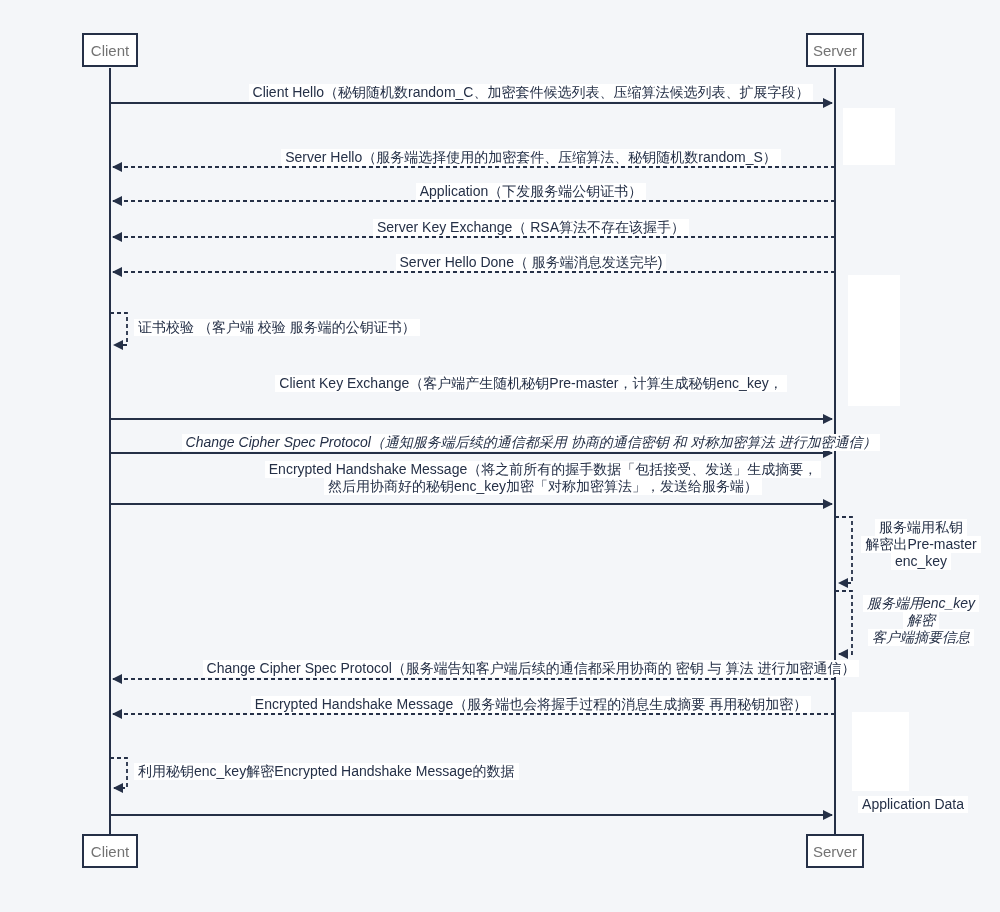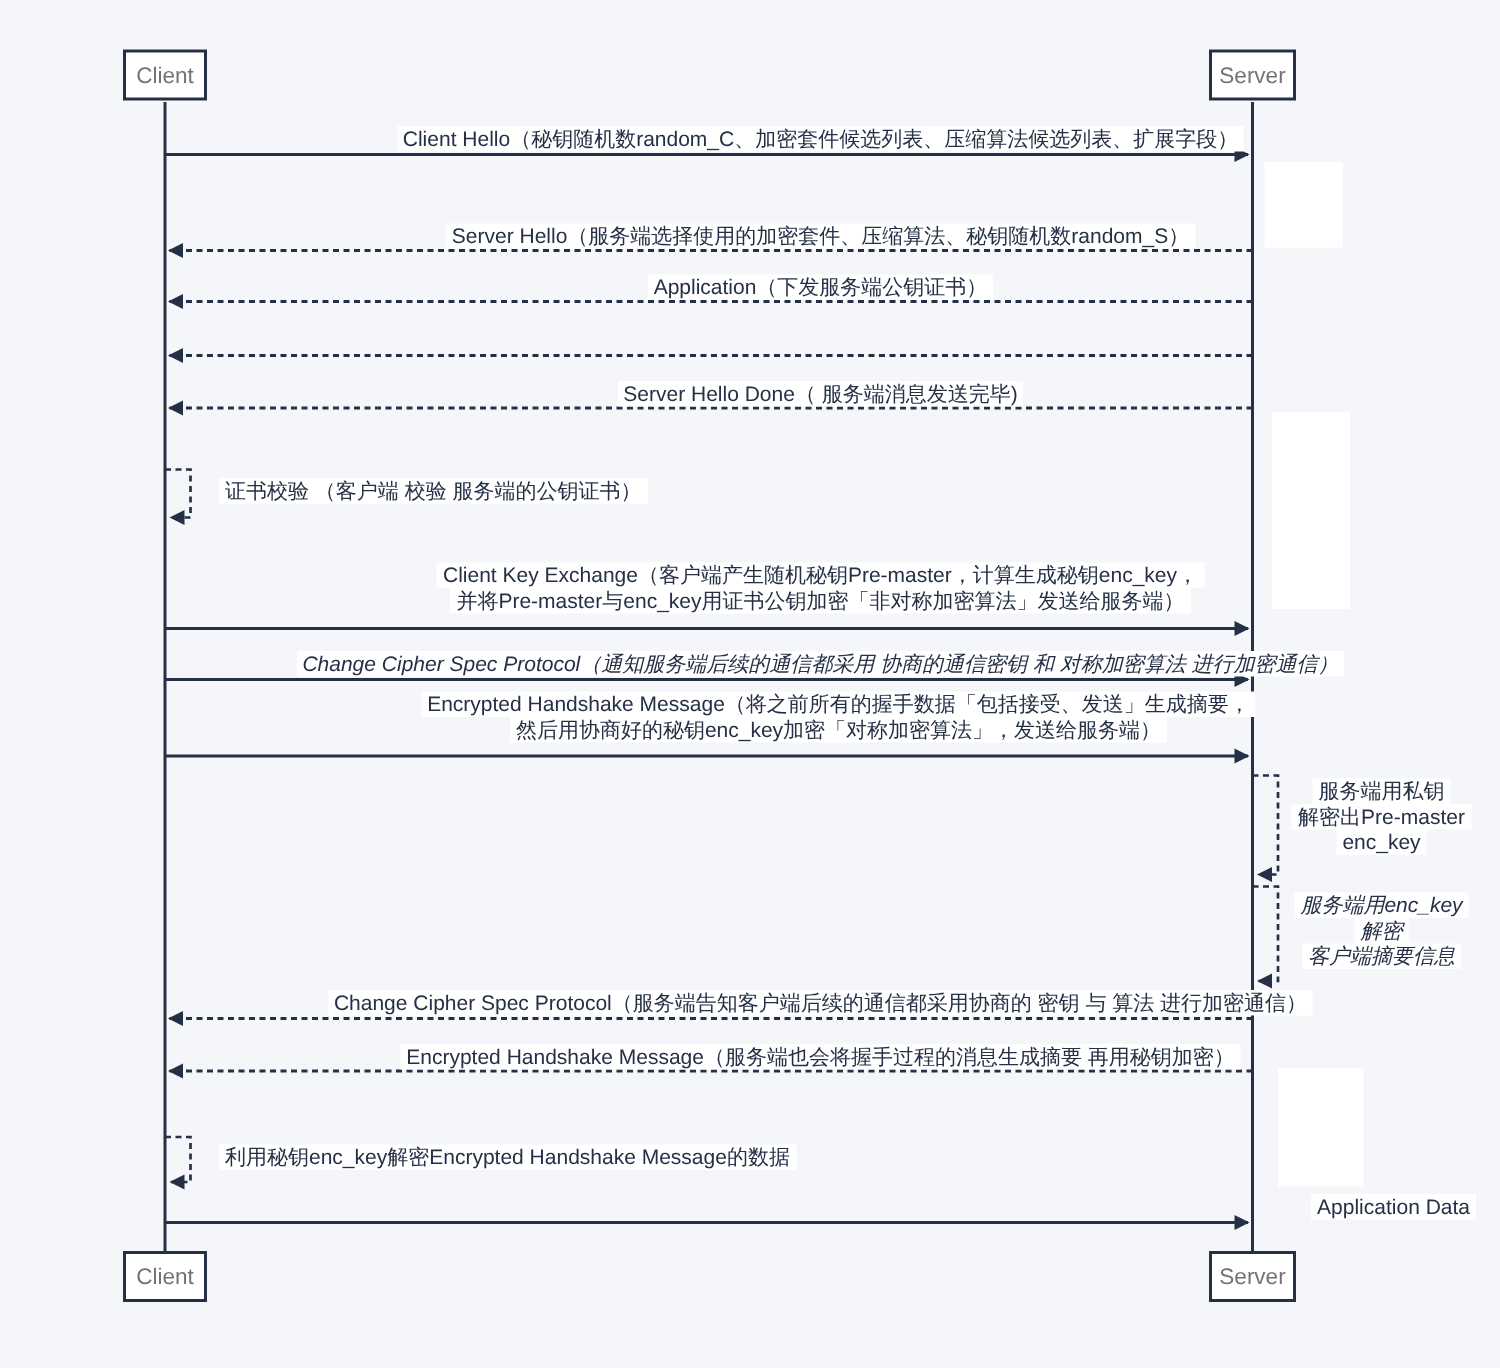--- a/index.html
+++ b/index.html
@@ -7,22 +7,22 @@
     position:relative;width:1000px;height:912px;background:#f4f6f9;overflow:hidden;
     font-family:"Liberation Sans","DejaVu Sans",sans-serif;color:#253047;
   }
   .stage svg{position:absolute;left:0;top:0;}
   .actor{
     position:absolute;height:34px;border:2px solid #253047;background:#ffffff;
     display:flex;align-items:center;justify-content:center;font-size:15px;color:#737373;
     box-sizing:border-box;
   }
   .patch{position:absolute;background:#ffffff;}
-  .msg{position:absolute;left:110px;width:874px;text-align:center;font-size:14px;line-height:17px;}
-  .self-label{position:absolute;left:146px;text-align:left;font-size:14px;line-height:17px;}
+  .msg{position:absolute;left:94px;width:874px;text-align:center;font-size:14px;line-height:17px;}
+  .self-label{position:absolute;left:134px;text-align:left;font-size:14px;line-height:17px;}
   .note{position:absolute;left:853px;width:136px;text-align:center;font-size:14px;line-height:17px;}
   .ln{display:block;}
   .lbl{background:#ffffff;padding:0 4px;display:inline-block;white-space:nowrap;}
 </style>
 </head>
 <body>
 
 <div class="stage">
 
   <svg width="1000" height="912" viewBox="0 0 1000 912">
@@ -76,32 +76,34 @@
   </div>
 
   <div class="msg" style="top:149px;">
     <div class="ln"><span class="lbl">Server Hello（服务端选择使用的加密套件、压缩算法、秘钥随机数random_S）</span></div>
   </div>
 
   <div class="msg" style="top:183px;">
     <div class="ln"><span class="lbl">Application（下发服务端公钥证书）</span></div>
   </div>
 
+  <div class="msg" style="top:219px;">
+    <div class="ln"><span class="lbl">Server Key Exchange（ RSA算法不存在该握手）</span></div>
+  </div>
 
   <div class="msg" style="top:254px;">
     <div class="ln"><span class="lbl">Server Hello Done（ 服务端消息发送完毕)</span></div>
   </div>
 
   <div class="self-label" style="top:319px;">
     <span class="lbl">证书校验 （客户端 校验 服务端的公钥证书）</span>
   </div>
 
   <div class="msg" style="top:375px;">
     <div class="ln"><span class="lbl">Client Key Exchange（客户端产生随机秘钥Pre-master，计算生成秘钥enc_key，</span></div>
-    <div class="ln"><span class="lbl">并将Pre-master与enc_key用证书公钥加密「非对称加密算法」发送给服务端）</span></div>
   </div>
 
   <div class="msg" style="top:434px;font-style:italic;">
     <div class="ln"><span class="lbl">Change Cipher Spec Protocol（通知服务端后续的通信都采用 协商的通信密钥 和 对称加密算法 进行加密通信）</span></div>
   </div>
 
   <div class="msg" style="top:461px;padding-left:12px;">
     <div class="ln"><span class="lbl">Encrypted Handshake Message（将之前所有的握手数据「包括接受、发送」生成摘要，</span></div>
     <div class="ln"><span class="lbl">然后用协商好的秘钥enc_key加密「对称加密算法」，发送给服务端）</span></div>
   </div>

